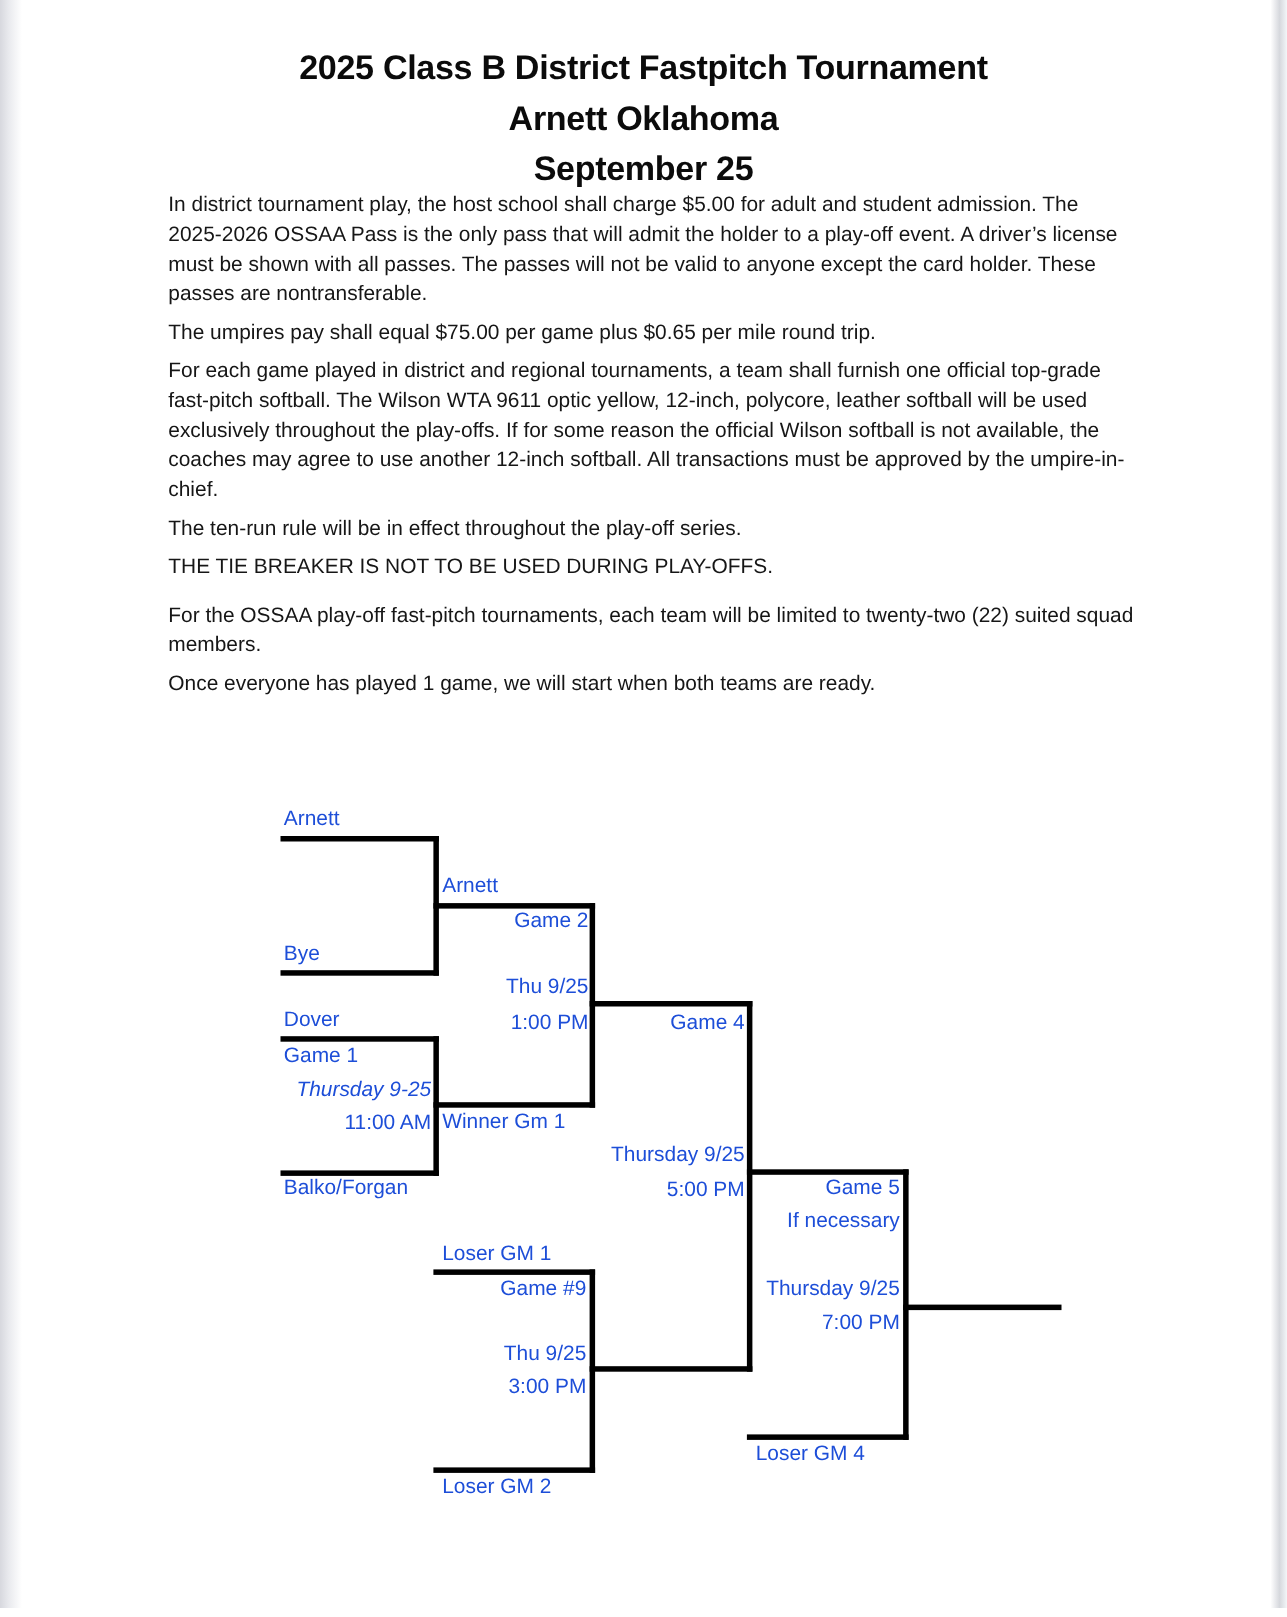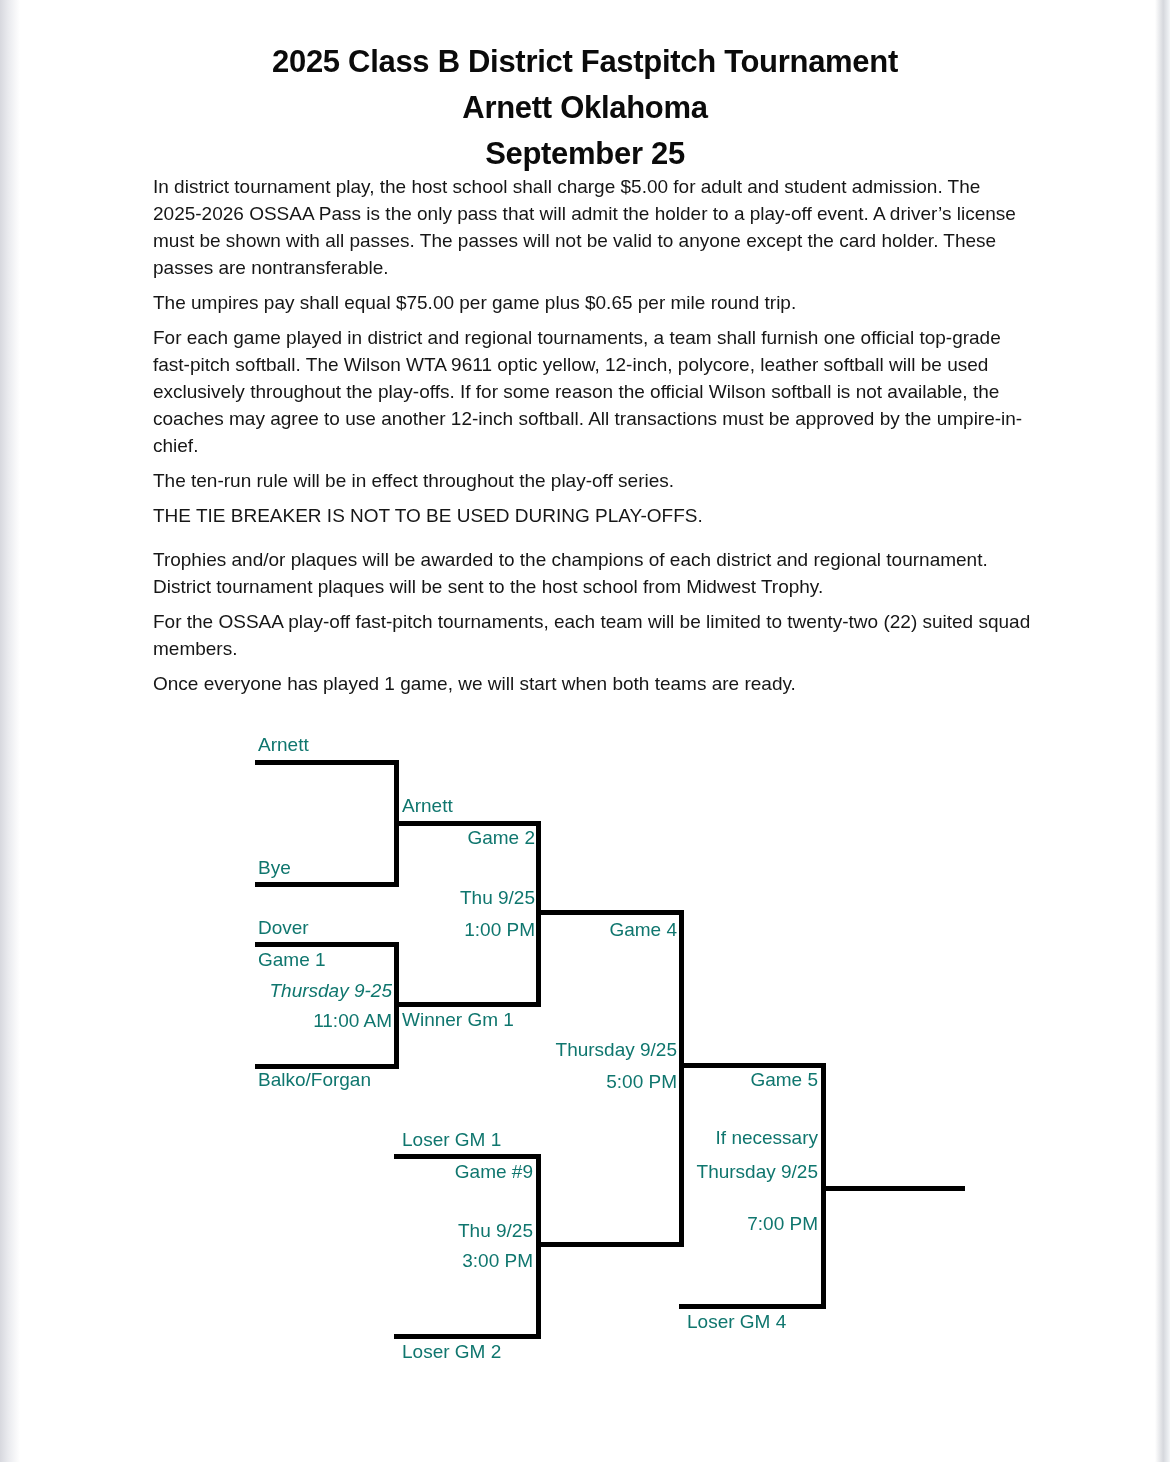--- a/index.html
+++ b/index.html
@@ -51,21 +51,21 @@
     margin: 0 0 8px 10px;
   }
   .body-text p.gap-lg {
     margin-bottom: 17px;
   }
   .bracket {
     position: absolute;
     left: 0; top: 0;
     width: 1170px; height: 1470px;
     font-size: 19px;
-    color: #0f766e;
+    color: #1d4ed8;
   }
   .bline {
     position: absolute;
     background: #000000;
   }
   .hline { height: 5px; }
   .vline { width: 5px; }
   .bl {
     position: absolute;
     line-height: 20px;
@@ -84,21 +84,20 @@
     <div>Arnett Oklahoma</div>
     <div>September 25</div>
   </div>
 
   <div class="body-text">
     <p>In district tournament play, the host school shall charge $5.00 for adult and student admission. The 2025-2026 OSSAA Pass is the only pass that will admit the holder to a play-off event. A driver’s license must be shown with all passes. The passes will not be valid to anyone except the card holder. These passes are nontransferable.</p>
     <p>The umpires pay shall equal $75.00 per game plus $0.65 per mile round trip.</p>
     <p>For each game played in district and regional tournaments, a team shall furnish one official top-grade fast-pitch softball. The Wilson WTA 9611 optic yellow, 12-inch, polycore, leather softball will be used exclusively throughout the play-offs. If for some reason the official Wilson softball is not available, the coaches may agree to use another 12-inch softball. All transactions must be approved by the umpire-in-chief.</p>
     <p>The ten-run rule will be in effect throughout the play-off series.</p>
     <p class="gap-lg">THE TIE BREAKER IS NOT TO BE USED DURING PLAY-OFFS.</p>
-    <p>Trophies and/or plaques will be awarded to the champions of each district and regional tournament. District tournament plaques will be sent to the host school from Midwest Trophy.</p>
     <p>For the OSSAA play-off fast-pitch tournaments, each team will be limited to twenty-two (22) suited squad members.</p>
     <p>Once everyone has played 1 game, we will start when both teams are ready.</p>
   </div>
 
   <div class="bracket">
 
     <div class="bline hline" style="left:255px; top:760px; width:144px;"></div>
     <div class="bline hline" style="left:255px; top:882px; width:144px;"></div>
     <div class="bline vline" style="left:394px; top:760px; height:127px;"></div>
     <div class="bline hline" style="left:394px; top:821px; width:147px;"></div>
@@ -137,18 +136,18 @@
     <div class="bl" style="right:493px; top:1040px;">Thursday 9/25</div>
     <div class="bl" style="right:493px; top:1072px;">5:00 PM</div>
 
     <div class="bl" style="left:402px; top:1130px;">Loser GM 1</div>
     <div class="bl" style="right:637px; top:1162px;">Game #9</div>
     <div class="bl" style="right:637px; top:1221px;">Thu 9/25</div>
     <div class="bl" style="right:637px; top:1251px;">3:00 PM</div>
     <div class="bl" style="left:402px; top:1342px;">Loser GM 2</div>
 
     <div class="bl" style="right:352px; top:1070px;">Game 5</div>
-    <div class="bl" style="right:352px; top:1128px;text-align:right;">If necessary</div>
+    <div class="bl" style="right:352px; top:1100px;text-align:right;">If necessary</div>
     <div class="bl" style="right:352px; top:1162px;">Thursday 9/25</div>
-    <div class="bl" style="right:352px; top:1193px;margin-top:21px;">7:00 PM</div>
+    <div class="bl" style="right:352px; top:1193px;">7:00 PM</div>
     <div class="bl" style="left:687px; top:1312px;">Loser GM 4</div>
   </div>
 </div>
 
 </body></html>

